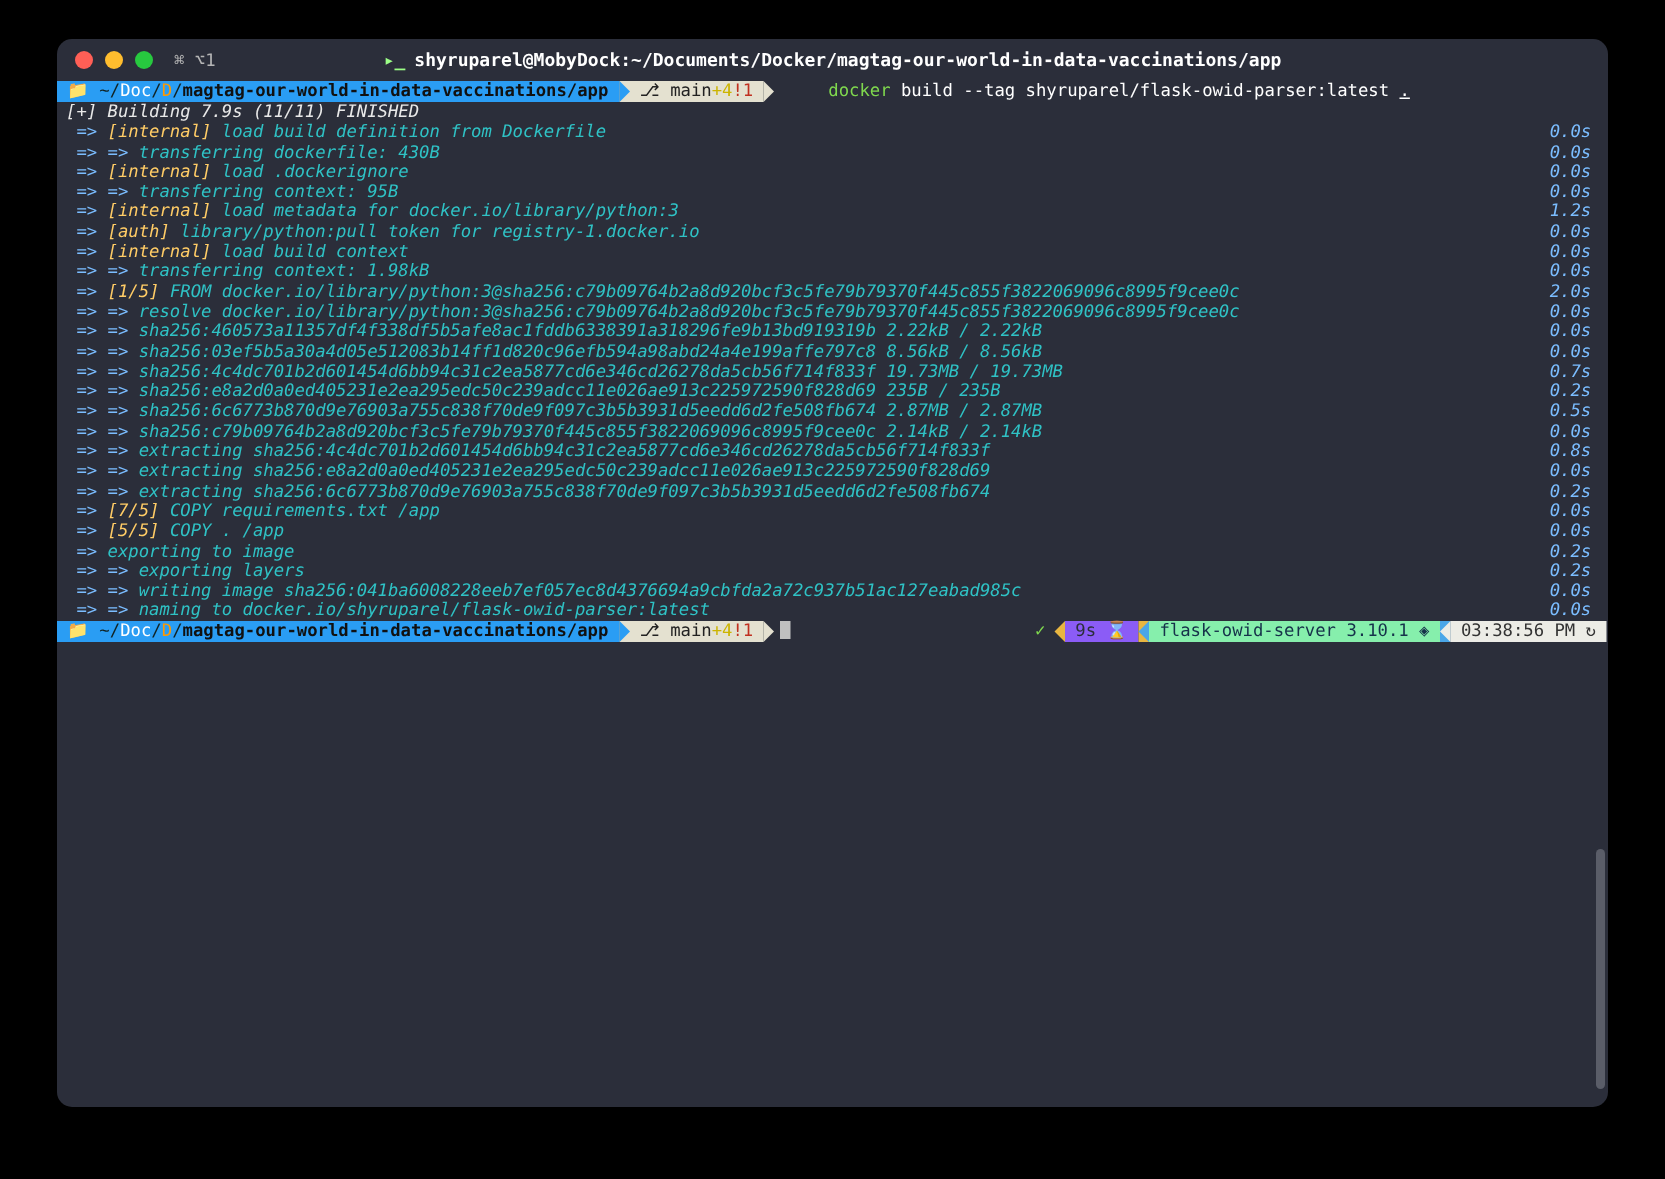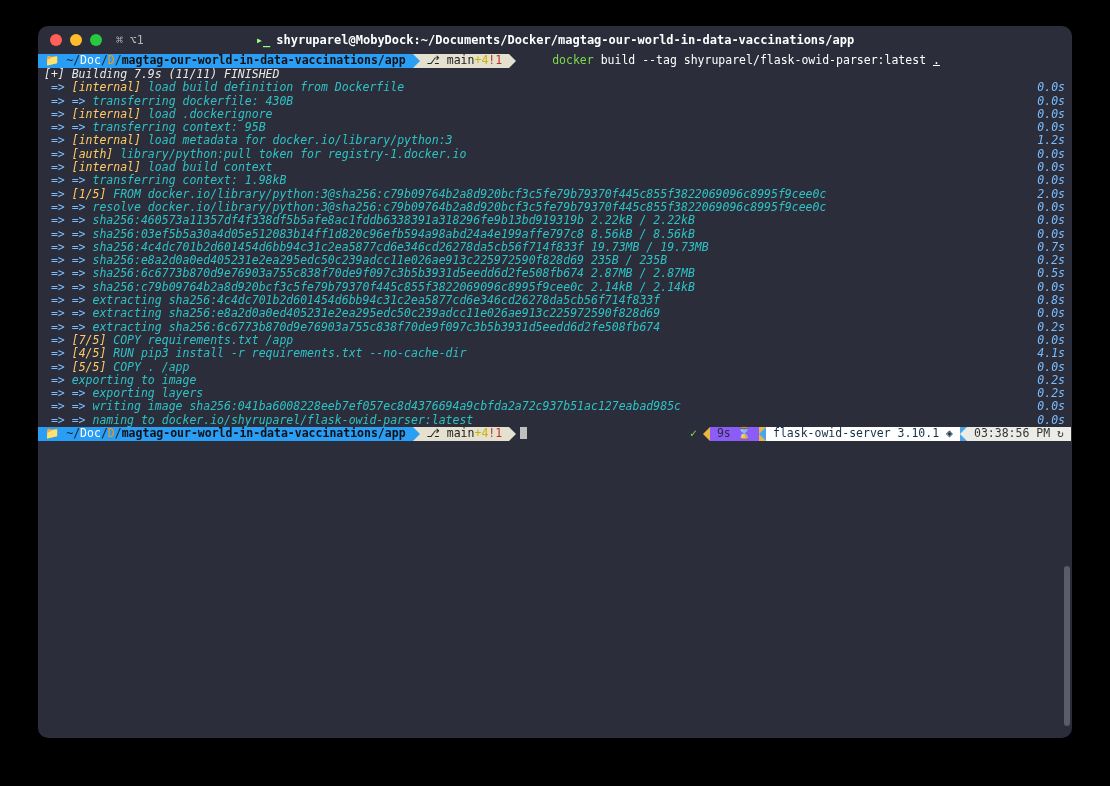--- a/index.html
+++ b/index.html
@@ -57,21 +57,21 @@
     white-space: pre;
     padding: 0 6px;
     font-style: italic;
   }
   .row-left { flex: 1; overflow: hidden; text-overflow: clip; }
   .row-time { width: 42px; text-align: right; padding-left: 6px; }
   .arrow { color: #7bbdff; }
   .step  { color: #ffcc66; }
   .teal  { color: #2fc2c5; }
   .white { color: #e9e9e9; }
-  .tm    { color: #7bbdff; }
+  .tm    { color: #7bbdff; text-align: center; }
   .prompt-line { white-space: pre; display: flex; align-items: stretch; height: 14px; }
   .seg { display: inline-flex; align-items: center; padding: 0 7px; height: 14px; }
   .seg-tri { width: 0; height: 0; border-top: 7px solid transparent; border-bottom: 7px solid transparent; }
   .seg-tri-l { width: 0; height: 0; border-top: 7px solid transparent; border-bottom: 7px solid transparent; }
   .p-path { background: #2a9df4; color: #122; }
   .p-path b { font-weight: 600; color: #111; }
   .p-path .doc { color: #fff; }
   .p-path .d  { color: #ff9800; }
   .p-git  { background: #e4e1d0; color: #222; }
   .p-git .plus { color: #ccb400; }
@@ -81,21 +81,21 @@
   .cursor { display:inline-block; width:7px; height:12px; background:#bfbfbf; margin-left:4px; vertical-align: middle;}
   .trailing {
     display: flex;
     align-items: stretch;
     white-space: pre;
     height: 14px;
     margin-left: auto;
   }
   .r-ok { padding: 0 6px; color: #7fd84e; }
   .r-dur{ background: #8b5cf6; color:#2b2e3a; padding:0 7px; }
-  .r-env{ background: #ffffff; color:#16324a; padding:0 7px; }
+  .r-env{ background: #86efac; color:#16324a; padding:0 7px; }
   .r-clk{ background: #ecece6; color:#333; padding:0 7px; }
   .tri-l-to { border-right-width: 7px; border-right-style: solid; }
   .tri-r-to { border-left-width: 7px; border-left-style: solid; }
   .scrollbar { position:absolute; right:2px; top:540px; width:6px; height:160px; background:#5a5d68; border-radius:3px; }
 </style>
 </head>
 <body>
 
 <div class="window">
 
@@ -139,21 +139,20 @@
         <div class="row"><span class="row-left"><span class="arrow"> =&gt; =&gt; </span><span class="teal">sha256:460573a11357df4f338df5b5afe8ac1fddb6338391a318296fe9b13bd919319b 2.22kB / 2.22kB</span></span><span class="row-time tm">0.0s</span></div>
         <div class="row"><span class="row-left"><span class="arrow"> =&gt; =&gt; </span><span class="teal">sha256:03ef5b5a30a4d05e512083b14ff1d820c96efb594a98abd24a4e199affe797c8 8.56kB / 8.56kB</span></span><span class="row-time tm">0.0s</span></div>
         <div class="row"><span class="row-left"><span class="arrow"> =&gt; =&gt; </span><span class="teal">sha256:4c4dc701b2d601454d6bb94c31c2ea5877cd6e346cd26278da5cb56f714f833f 19.73MB / 19.73MB</span></span><span class="row-time tm">0.7s</span></div>
         <div class="row"><span class="row-left"><span class="arrow"> =&gt; =&gt; </span><span class="teal">sha256:e8a2d0a0ed405231e2ea295edc50c239adcc11e026ae913c225972590f828d69 235B / 235B</span></span><span class="row-time tm">0.2s</span></div>
         <div class="row"><span class="row-left"><span class="arrow"> =&gt; =&gt; </span><span class="teal">sha256:6c6773b870d9e76903a755c838f70de9f097c3b5b3931d5eedd6d2fe508fb674 2.87MB / 2.87MB</span></span><span class="row-time tm">0.5s</span></div>
         <div class="row"><span class="row-left"><span class="arrow"> =&gt; =&gt; </span><span class="teal">sha256:c79b09764b2a8d920bcf3c5fe79b79370f445c855f3822069096c8995f9cee0c 2.14kB / 2.14kB</span></span><span class="row-time tm">0.0s</span></div>
         <div class="row"><span class="row-left"><span class="arrow"> =&gt; =&gt; </span><span class="teal">extracting sha256:4c4dc701b2d601454d6bb94c31c2ea5877cd6e346cd26278da5cb56f714f833f</span></span><span class="row-time tm">0.8s</span></div>
         <div class="row"><span class="row-left"><span class="arrow"> =&gt; =&gt; </span><span class="teal">extracting sha256:e8a2d0a0ed405231e2ea295edc50c239adcc11e026ae913c225972590f828d69</span></span><span class="row-time tm">0.0s</span></div>
         <div class="row"><span class="row-left"><span class="arrow"> =&gt; =&gt; </span><span class="teal">extracting sha256:6c6773b870d9e76903a755c838f70de9f097c3b5b3931d5eedd6d2fe508fb674</span></span><span class="row-time tm">0.2s</span></div>
         <div class="row"><span class="row-left"><span class="arrow"> =&gt; </span><span class="step">[7/5]</span><span class="teal"> COPY requirements.txt /app</span></span><span class="row-time tm">0.0s</span></div>
-        <div class="row"><span class="row-left"><span class="arrow"> =&gt; </span><span class="step">[4/5]</span><span class="teal"> RUN pip3 install -r requirements.txt --no-cache-dir</span></span><span class="row-time tm">4.1s</span></div>
         <div class="row"><span class="row-left"><span class="arrow"> =&gt; </span><span class="step">[5/5]</span><span class="teal"> COPY . /app</span></span><span class="row-time tm">0.0s</span></div>
         <div class="row"><span class="row-left"><span class="arrow"> =&gt; </span><span class="teal">exporting to image</span></span><span class="row-time tm">0.2s</span></div>
         <div class="row"><span class="row-left"><span class="arrow"> =&gt; =&gt; </span><span class="teal">exporting layers</span></span><span class="row-time tm">0.2s</span></div>
         <div class="row"><span class="row-left"><span class="arrow"> =&gt; =&gt; </span><span class="teal">writing image sha256:041ba6008228eeb7ef057ec8d4376694a9cbfda2a72c937b51ac127eabad985c</span></span><span class="row-time tm">0.0s</span></div>
         <div class="row"><span class="row-left"><span class="arrow"> =&gt; =&gt; </span><span class="teal">naming to docker.io/shyruparel/flask-owid-parser:latest</span></span><span class="row-time tm">0.0s</span></div>
       </div>
 
     <div class="prompt-line">
       <span class="seg p-path">📁 ~/<span class="doc">Doc</span>/<span class="d">D</span>/<b>magtag-our-world-in-data-vaccinations/app</b></span>
       <span class="seg-tri tri-r-to" style="border-left-color:#2a9df4;background:#e4e1d0"></span>

